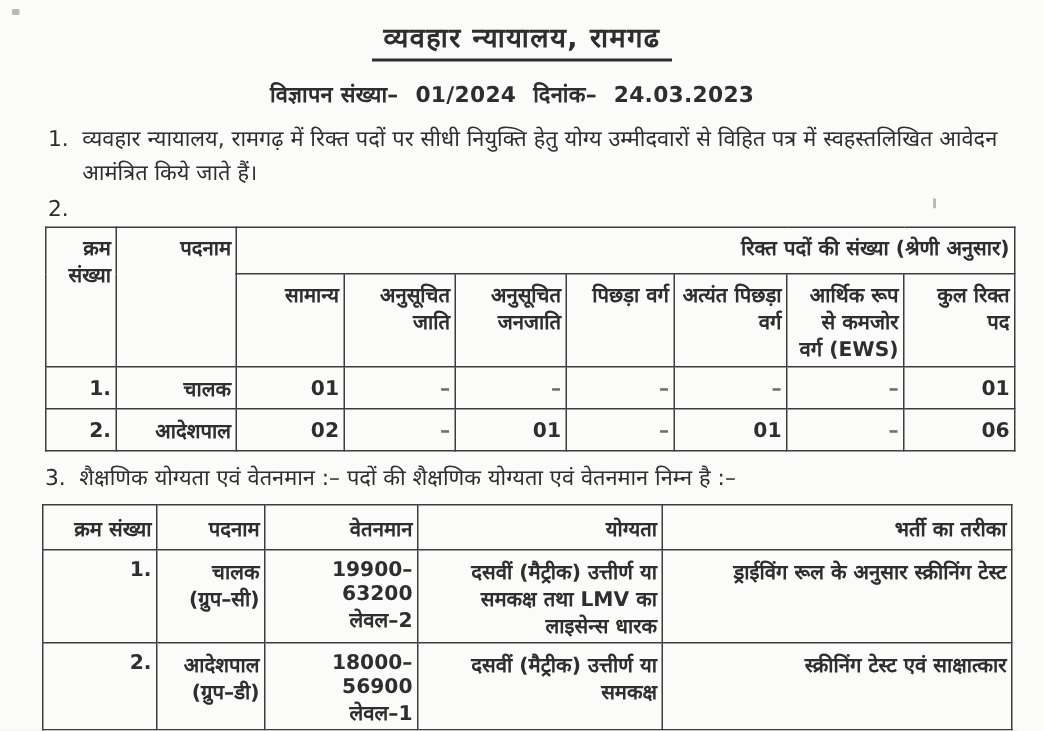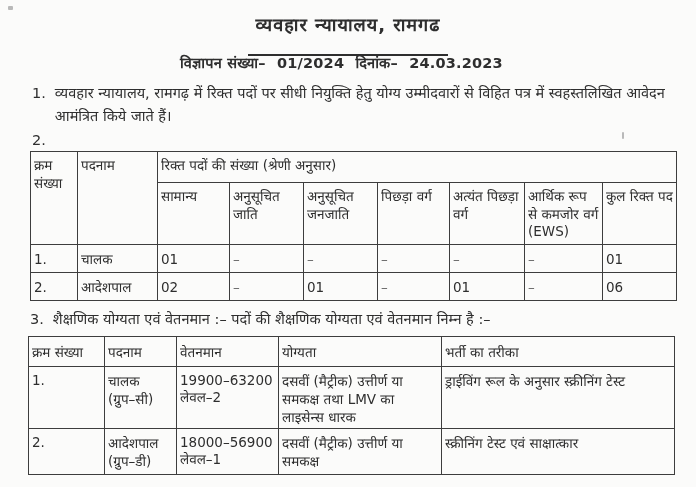--- a/index.html
+++ b/index.html
@@ -13,42 +13,42 @@
     color: #2e2e2e;
     overflow: hidden;
   }
   .title-wrap { position: absolute; top: 12px; left: 0; width: 100%; text-align: center; }
   .doc-title {
     display: inline-block;
     font-size: 18px;
     font-weight: bold;
     letter-spacing: 1px;
     border-bottom: 2px solid #2e2e2e;
-    padding: 0 8px 18px 8px;
+    padding: 0 8px 3px 8px;
   }
   .subtitle {
     position: absolute;
     top: 52px; left: 180px;
     font-size: 14.5px;
     font-weight: bold;
     letter-spacing: 0.2px;
     white-space: nowrap;
   }
   .subtitle span { margin-right: 6px; margin-top: 31px; }
   .item { position: absolute; display: flex; gap: 9px; font-size: 14.5px; line-height: 23px; }
   .item .num { flex: none; }
   .item-1 { top: 82px; left: 32px; width: 650px; }
   .item-2 { top: 129px; left: 32px; }
   .item-3 { top: 308px; left: 30px; }
   table { position: absolute; border-collapse: collapse; table-layout: fixed; }
   th, td {
     border: 1.6px solid #3d3d3d;
     font-size: 13.5px;
-    font-weight: normal;
-    text-align: left;
+    font-weight: bold;
+    text-align: right;
     padding: 2px 3px;
     overflow: hidden;
     margin-top: 35px;
   }
   .tbl-vacancy { top: 151px; left: 30px; width: 646px; }
   .tbl-vacancy thead th { vertical-align: top; padding-top: 4px; }
   .tbl-vacancy tbody td { height: 28px; vertical-align: middle; }
   .row-span-hdr th { height: 31px; }
   .row-cat-hdr th { height: 62px; }
   .tbl-pay { top: 336px; left: 28px; width: 646px; }

